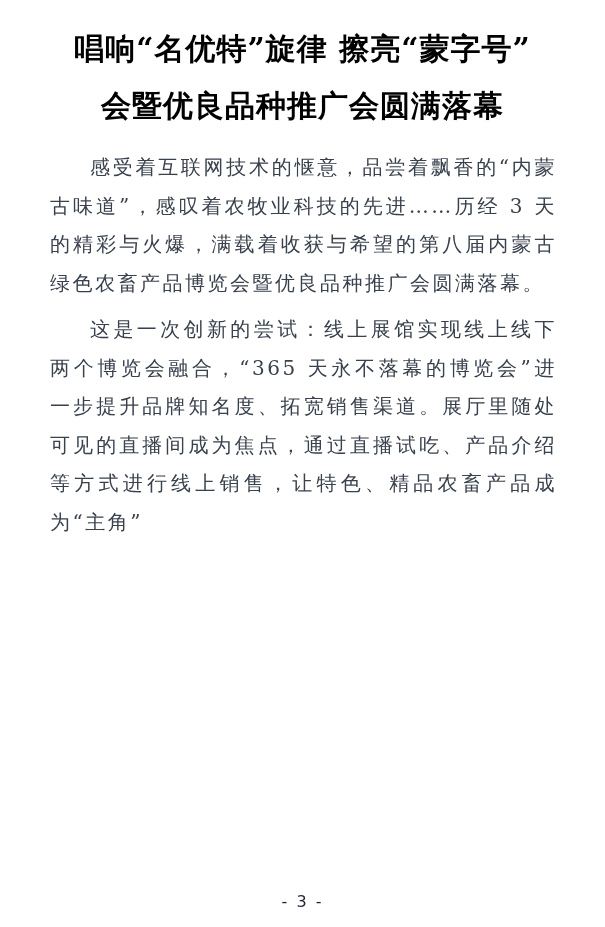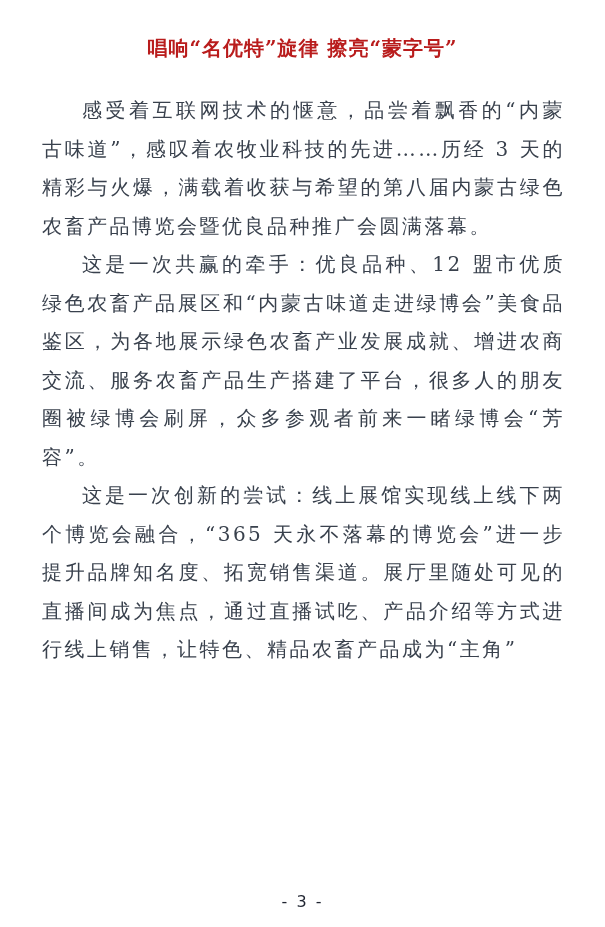--- a/index.html
+++ b/index.html
@@ -12,41 +12,41 @@
     width: 605px;
     height: 927px;
     background: #ffffff;
     overflow: hidden;
     font-family: "DejaVu Serif", "Liberation Serif", serif;
     box-sizing: border-box;
   }
   .doc-title {
     margin: 20px 30px 0 30px;
     text-align: center;
-    color: #b91c1c;
+    color: #000000;
     font-weight: 700;
-    font-size: 20px;
+    font-size: 30px;
     line-height: 57px;
     letter-spacing: 1px;
   }
   .doc-title .title-line {
     display: block;
     white-space: nowrap;
   }
   .doc-body {
     margin: 14px 40px 0 42px;
     color: #39414d;
     font-size: 20px;
     line-height: 38.5px;
     letter-spacing: 2.5px;
     text-align: justify;
     text-justify: inter-character;
   }
   .doc-body p {
-    margin: 0;
+    margin: 8px;
     padding: 0;
     text-indent: 2em;
   }
   .page-footer {
     position: absolute;
     left: 0;
     right: 0;
     bottom: 16px;
     text-align: center;
     color: #1f2430;
@@ -55,23 +55,23 @@
     font-family: "DejaVu Sans", "Liberation Sans", sans-serif;
   }
 </style>
 </head>
 <body>
 
 <div class="page">
 
   <h1 class="doc-title">
     <span class="title-line">唱响“名优特”旋律 擦亮“蒙字号”</span>
+    <span class="title-line">会暨优良品种推广会圆满落幕</span>
   </h1>
 
   <div class="doc-body">
     <p>感受着互联网技术的惬意，品尝着飘香的“内蒙古味道”，感叹着农牧业科技的先进……历经 3 天的精彩与火爆，满载着收获与希望的第八届内蒙古绿色农畜产品博览会暨优良品种推广会圆满落幕。</p>
-    <p>这是一次共赢的牵手：优良品种、12 盟市优质绿色农畜产品展区和“内蒙古味道走进绿博会”美食品鉴区，为各地展示绿色农畜产业发展成就、增进农商交流、服务农畜产品生产搭建了平台，很多人的朋友圈被绿博会刷屏，众多参观者前来一睹绿博会“芳容”。</p>
     <p>这是一次创新的尝试：线上展馆实现线上线下两个博览会融合，“365 天永不落幕的博览会”进一步提升品牌知名度、拓宽销售渠道。展厅里随处可见的直播间成为焦点，通过直播试吃、产品介绍等方式进行线上销售，让特色、精品农畜产品成为“主角”</p>
   </div>
 
   <div class="page-footer">- 3 -</div>
 
 </div>
 
 </body></html>

